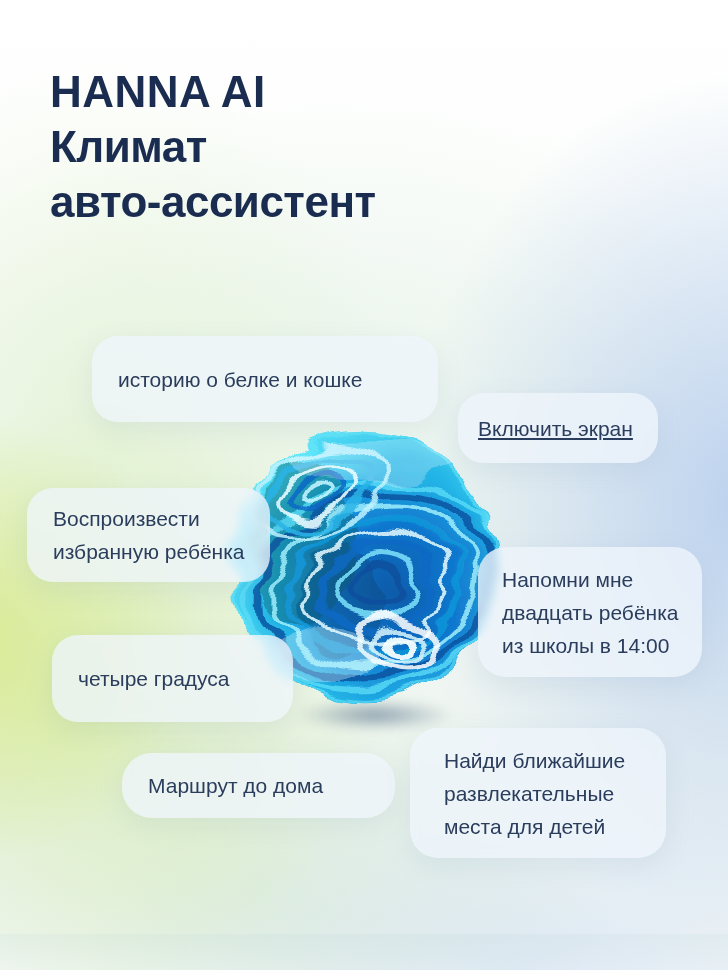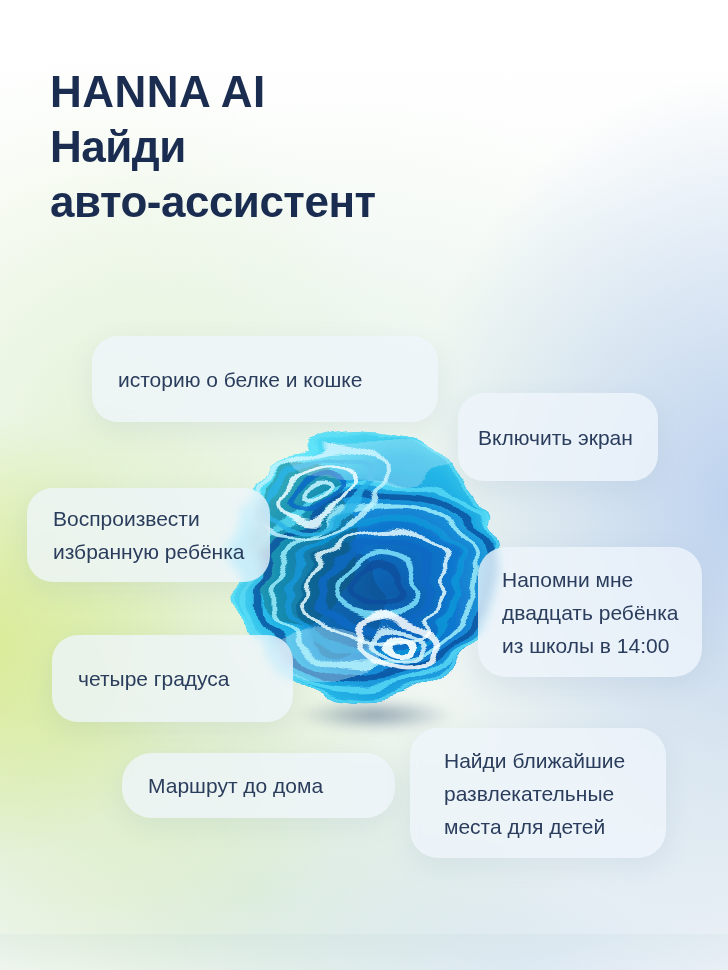--- a/index.html
+++ b/index.html
@@ -45,35 +45,35 @@
     background:rgba(238,245,251,0.78);
     border-radius:26px;
     display:flex;flex-direction:column;justify-content:center;
     padding:0 26px;
     color:#2b3d5c;font-size:21px;line-height:33px;font-weight:400;
     box-shadow:0 8px 26px rgba(108,140,176,0.12);
     backdrop-filter:blur(5px);
   }
   .bubble span{white-space:nowrap;}
   .b-story   {left:92px; top:336px;width:346px;height:86px;}
-  .b-screen  {left:458px;top:393px;width:200px;height:88px;padding:12px 20px;}
+  .b-screen  {left:458px;top:393px;width:200px;height:70px;padding:12px 20px;text-decoration:underline;}
   .b-music   {left:27px; top:488px;width:243px;height:94px;}
   .b-reminder{left:478px;top:547px;width:224px;height:130px;border-radius:28px;padding:0 24px;}
   .b-climate {left:52px; top:635px;width:241px;height:87px;}
   .b-route   {left:122px;top:753px;width:273px;height:65px;border-radius:30px;}
   .b-places  {left:410px;top:728px;width:256px;height:130px;border-radius:28px;padding:0 34px;}
 </style>
 </head>
 <body>
 
 <div class="canvas">
 
   <div class="title">
     <div class="t1">HANNA AI</div>
-    <div>Найди</div>
+    <div>Климат</div>
     <div>авто-ассистент</div>
   </div>
 
   <div class="orb-shadow"></div>
 
   <div class="orb-wrap">
     <svg width="290" height="296" viewBox="0 0 300 300">
       <defs>
         <radialGradient id="og" cx="0.60" cy="0.58" r="0.62">
           <stop offset="0" stop-color="#0b5ba8"></stop>

